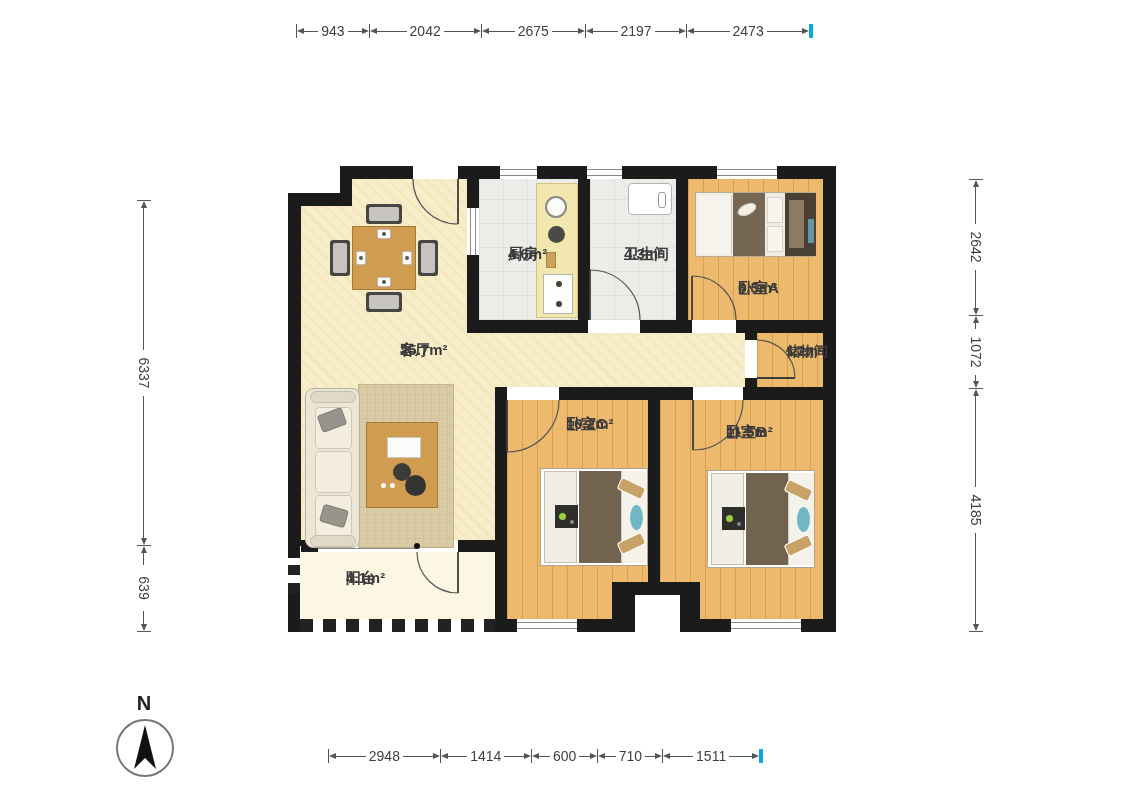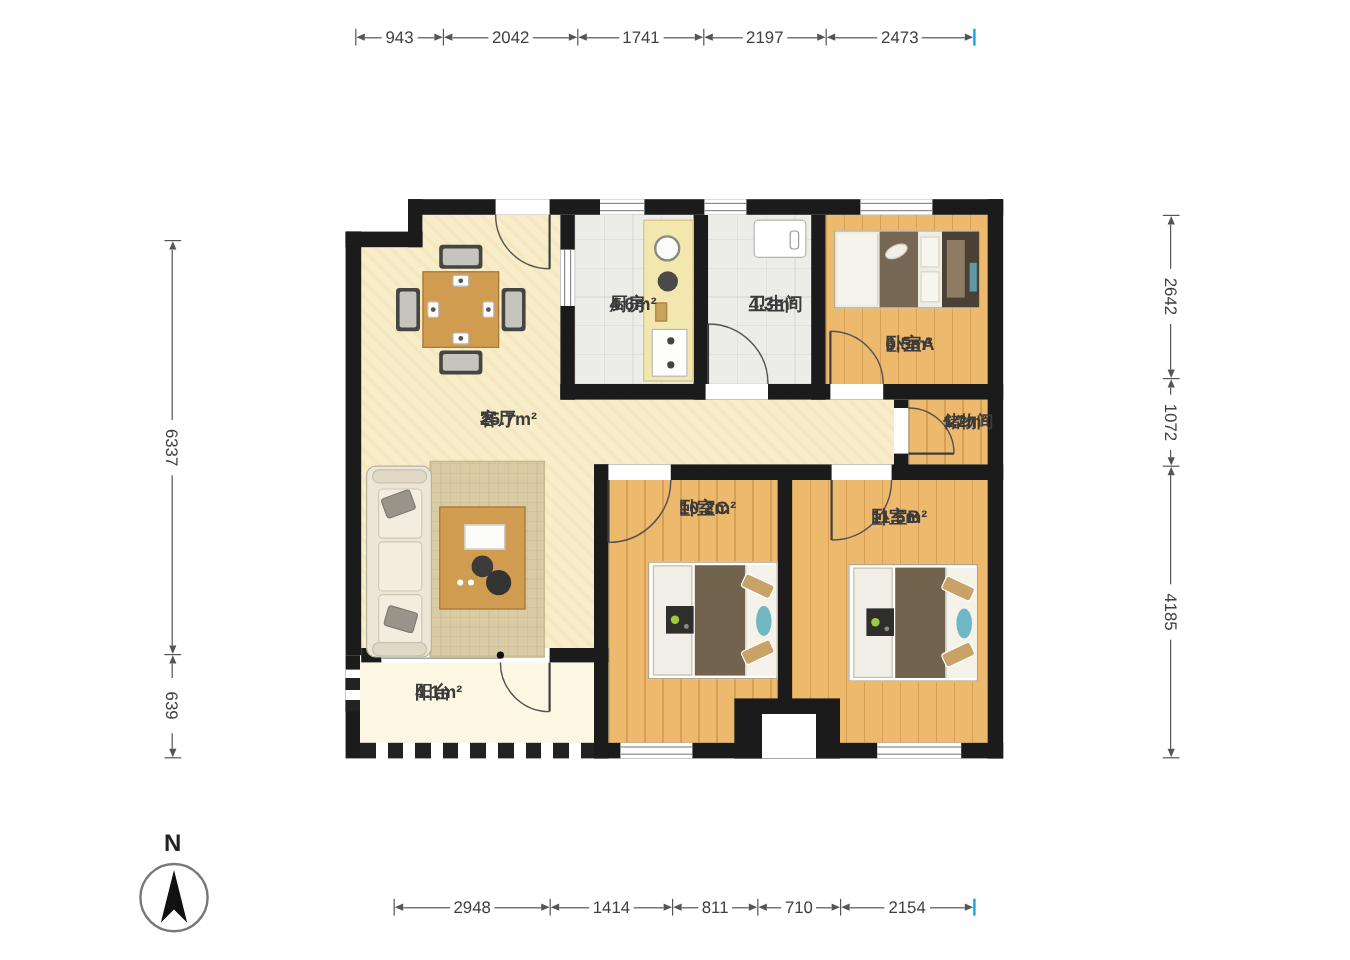--- a/index.html
+++ b/index.html
@@ -1,21 +1,21 @@
 <!DOCTYPE html>
 <html><head>
 <meta charset="utf-8">
 <style>
   html,body{margin:0;padding:0;background:#fff;}
   .canvas{position:relative;width:1125px;height:800px;background:#fff;overflow:hidden;
           font-family:"Liberation Sans","DejaVu Sans",sans-serif;color:#3c3c3c;}
   
   .dimrow{position:absolute;display:flex;height:15px;}
   .dseg{display:flex;align-items:center;min-width:0;border-left:1px solid #555;height:14px;}
-  .dseg:last-child{border-right:2px solid #0ea5e9;}
+  .dseg:last-child{border-right:4px solid #0ea5e9;}
   .dline{flex:1;height:1px;background:#555;min-width:4px;}
   .dnum{padding:0 3px;font-size:14px;color:#3f3f3f;white-space:nowrap;}
   .arr{width:0;height:0;flex:0 0 auto;}
   .arr-l{border-top:3px solid transparent;border-bottom:3px solid transparent;border-right:7px solid #555;}
   .arr-r{border-top:3px solid transparent;border-bottom:3px solid transparent;border-left:7px solid #555;}
   .arr-u{border-left:3px solid transparent;border-right:3px solid transparent;border-bottom:7px solid #555;}
   .arr-d{border-left:3px solid transparent;border-right:3px solid transparent;border-top:7px solid #555;}
   .dimcol{position:absolute;display:flex;flex-direction:column;width:15px;align-items:center;}
   .vseg{display:flex;flex-direction:column;align-items:center;width:14px;border-top:1px solid #555;}
   .vseg:last-child{border-bottom:1px solid #555;}
@@ -72,73 +72,73 @@
     <div class="dseg" style="flex-grow:2049">
         <i class="arr arr-l"></i>
         <i class="dline"></i>
         <span class="dnum">2042</span>
         <i class="dline"></i>
         <i class="arr arr-r"></i>
       </div>
     <div class="dseg" style="flex-grow:1741">
         <i class="arr arr-l"></i>
         <i class="dline"></i>
-        <span class="dnum">1741</span>
+        <span class="dnum">2675</span>
         <i class="dline"></i>
         <i class="arr arr-r"></i>
       </div>
     <div class="dseg" style="flex-grow:1626">
         <i class="arr arr-l"></i>
         <i class="dline"></i>
         <span class="dnum">2197</span>
         <i class="dline"></i>
         <i class="arr arr-r"></i>
       </div>
     <div class="dseg" style="flex-grow:2473">
         <i class="arr arr-l"></i>
         <i class="dline"></i>
         <span class="dnum">2473</span>
         <i class="dline"></i>
         <i class="arr arr-r"></i>
       </div>
   </div>
 
-  <div class="dimrow" style="left:328px;top:749px;width:485px;">
+  <div class="dimrow" style="left:328px;top:749px;width:435px;">
     <div class="dseg" style="flex-grow:2948">
         <i class="arr arr-l"></i>
         <i class="dline"></i>
         <span class="dnum">2948</span>
         <i class="dline"></i>
         <i class="arr arr-r"></i>
       </div>
     <div class="dseg" style="flex-grow:1775">
         <i class="arr arr-l"></i>
         <i class="dline"></i>
         <span class="dnum">1414</span>
         <i class="dline"></i>
         <i class="arr arr-r"></i>
       </div>
     <div class="dseg" style="flex-grow:811">
         <i class="arr arr-l"></i>
         <i class="dline"></i>
-        <span class="dnum">811</span>
+        <span class="dnum">600</span>
         <i class="dline"></i>
         <i class="arr arr-r"></i>
       </div>
     <div class="dseg" style="flex-grow:710">
         <i class="arr arr-l"></i>
         <i class="dline"></i>
         <span class="dnum">710</span>
         <i class="dline"></i>
         <i class="arr arr-r"></i>
       </div>
     <div class="dseg" style="flex-grow:2154">
         <i class="arr arr-l"></i>
         <i class="dline"></i>
-        <span class="dnum">2154</span>
+        <span class="dnum">1511</span>
         <i class="dline"></i>
         <i class="arr arr-r"></i>
       </div>
   </div>
 
   <div class="dimcol" style="left:136px;top:200px;height:432px;">
     <div class="vseg" style="height:346px;">
         <i class="arr arr-u"></i>
         <i class="vline"></i>
         <span class="vnum">

